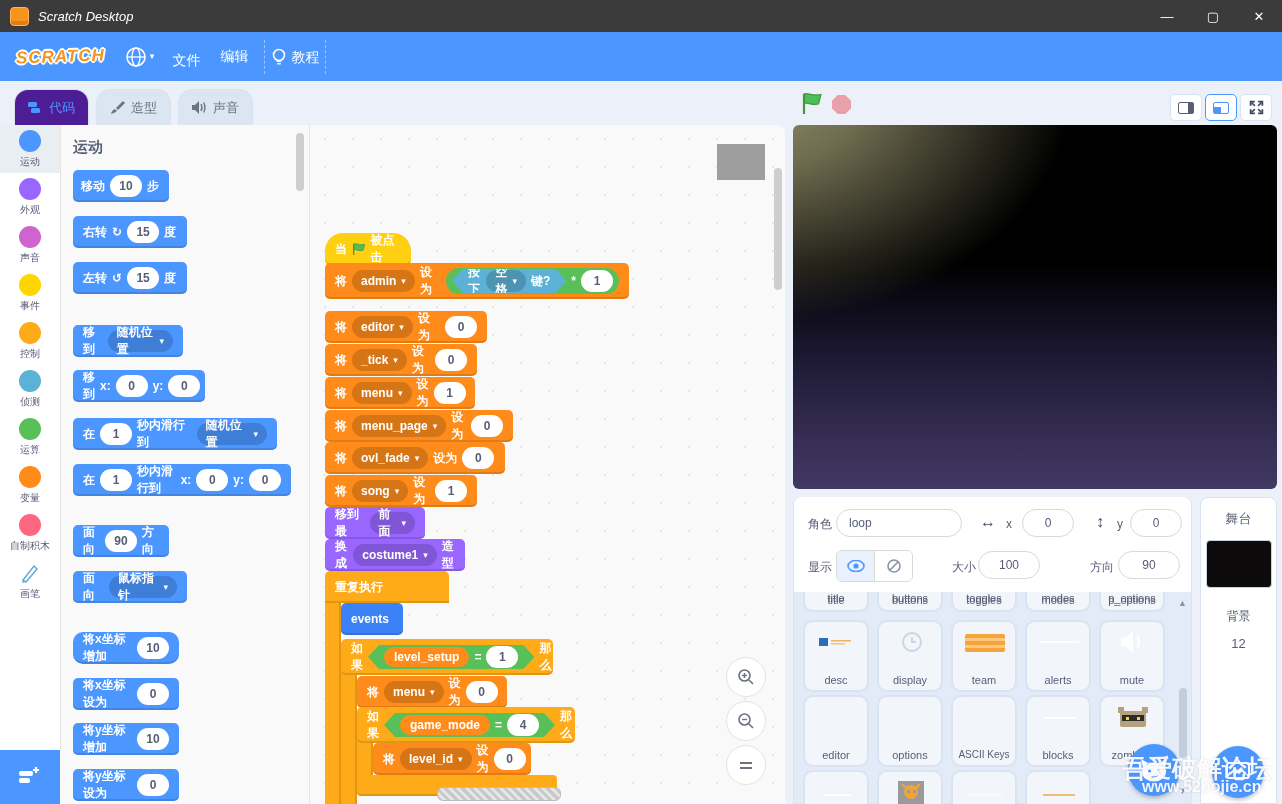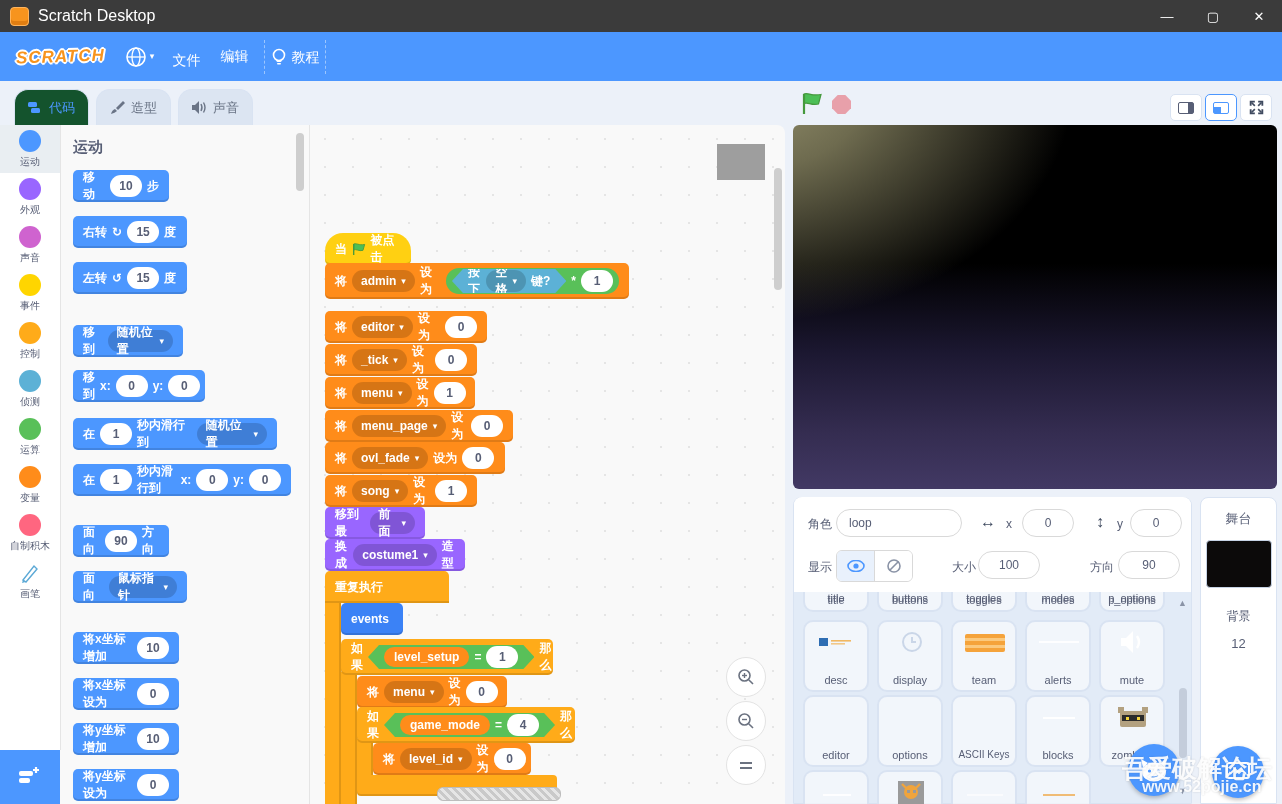--- a/index.html
+++ b/index.html
@@ -3,36 +3,36 @@
 <meta charset="utf-8">
 <style>
   html,body{margin:0;padding:0;}
   body{width:1282px;height:804px;position:relative;overflow:hidden;
        font-family:"Liberation Sans","DejaVu Sans",sans-serif;
        background:#ECF1F9;-webkit-font-smoothing:antialiased;}
   .abs{position:absolute;}
   
   .titlebar{left:0;top:0;width:1282px;height:32px;background:#3B3B3B;display:flex;align-items:center;}
   .appicon{width:17px;height:17px;margin-left:10px;border-radius:4px;background:#F7941E;border:1px solid #FFB45C;box-shadow:inset 0 -4px 0 #E07E12;}
-  .apptitle{color:#fff;font-size:16px;margin-left:9px;}
+  .apptitle{color:#fff;font-size:13px;margin-left:9px;font-style:italic;}
   .winbtn{width:46px;height:32px;display:flex;align-items:center;justify-content:center;color:#fff;font-size:13px;}
   
   .menubar{left:0;top:32px;width:1282px;height:49px;background:#4C97FF;display:flex;align-items:center;}
   .logo{margin-left:16px;font-size:17px;font-weight:bold;font-style:italic;letter-spacing:1px;color:#F7941E;
         text-shadow:-2px 0 #fff,2px 0 #fff,0 -2px #fff,0 2px #fff,-1px -1px #fff,1px 1px #fff,1px -1px #fff,-1px 1px #fff;
         transform:rotate(-2deg);}
   .menuitem{color:#fff;font-size:14px;padding:6px 10px;}
   .menudiv{width:0;height:34px;border-left:1px dashed rgba(255,255,255,.45);margin:0 6px;}
   .projname{width:189px;height:32px;margin-left:10px;border-radius:6px;background:rgba(255,255,255,.35);
             color:#fff;font-size:14px;display:flex;align-items:center;padding-left:10px;box-sizing:border-box;}
   .caret{font-size:9px;line-height:1;}
   
   .tab{top:89px;height:36px;border-radius:14px 14px 0 0;display:flex;align-items:center;justify-content:center;gap:6px;
        font-size:13px;border:1px solid #D9E3F2;border-bottom:none;box-sizing:border-box;}
-  .tab.active{background:#14532d;color:#4C97FF;}
+  .tab.active{background:#4c1d95;color:#4C97FF;}
   .tab.inactive{background:#DCE5F2;color:#6A7486;}
   
   .catcol{left:0;top:125px;width:60px;height:625px;background:#fff;border-right:1px solid #E5E5E5;}
   .catitem{width:60px;height:48px;display:flex;flex-direction:column;align-items:center;justify-content:center;gap:3px;}
   .catitem.sel{background:#E9EEF2;}
   .catdot{width:22px;height:22px;border-radius:50%;}
   .catlbl{font-size:10px;color:#575E75;white-space:nowrap;}
   .workbg{left:60px;top:125px;width:725px;height:679px;background:#F9F9F9;border-radius:0 8px 0 0;}
   .palettecol{left:60px;top:125px;width:250px;height:679px;border-right:1px solid #E5E5E5;box-sizing:border-box;}
   .codearea{left:311px;top:125px;width:474px;height:679px;
@@ -197,21 +197,21 @@
 <div class="abs" style="left:0;top:750px;width:60px;height:54px;background:#4C97FF;display:flex;align-items:center;justify-content:center;">
   <svg width="26" height="24" viewBox="0 0 26 24">
     <rect x="2" y="6" width="14" height="5" rx="2" fill="#fff"></rect>
     <rect x="2" y="13" width="11" height="5" rx="2" fill="#fff"></rect>
     <path d="M19 2 v6 M16 5 h6" stroke="#fff" stroke-width="2.2"></path>
   </svg>
 </div>
 
 <div class="abs palheader">运动</div>
 
-<div class="b c-motion" style="left:73px;top:170px;width:96px;">
+<div class="b c-motion" style="left:73px;top:170px;width:96px;padding-left:8px;">
   <span>移动</span>
   <span class="ov">10</span>
   <span>步</span>
 </div>
 <div class="b c-motion" style="left:73px;top:216px;width:114px;">
   <span>右转</span>
   <span>↻</span>
   <span class="ov">15</span>
   <span>度</span>
 </div>
@@ -258,21 +258,21 @@
   <span class="ov">90</span>
   <span>方向</span>
 </div>
 <div class="b c-motion" style="left:73px;top:571px;width:114px;">
   <span>面向</span>
   <span class="dd">
     <span>鼠标指针</span>
     <span class="caret">▾</span>
   </span>
 </div>
-<div class="b c-motion" style="left:73px;top:632px;width:106px;">
+<div class="b c-motion" style="left:73px;top:632px;width:106px;border-radius:10px;">
   <span>将x坐标增加</span>
   <span class="ov">10</span>
 </div>
 <div class="b c-motion" style="left:73px;top:678px;width:106px;">
   <span>将x坐标设为</span>
   <span class="ov">0</span>
 </div>
 <div class="b c-motion" style="left:73px;top:723px;width:106px;">
   <span>将y坐标增加</span>
   <span class="ov">10</span>

